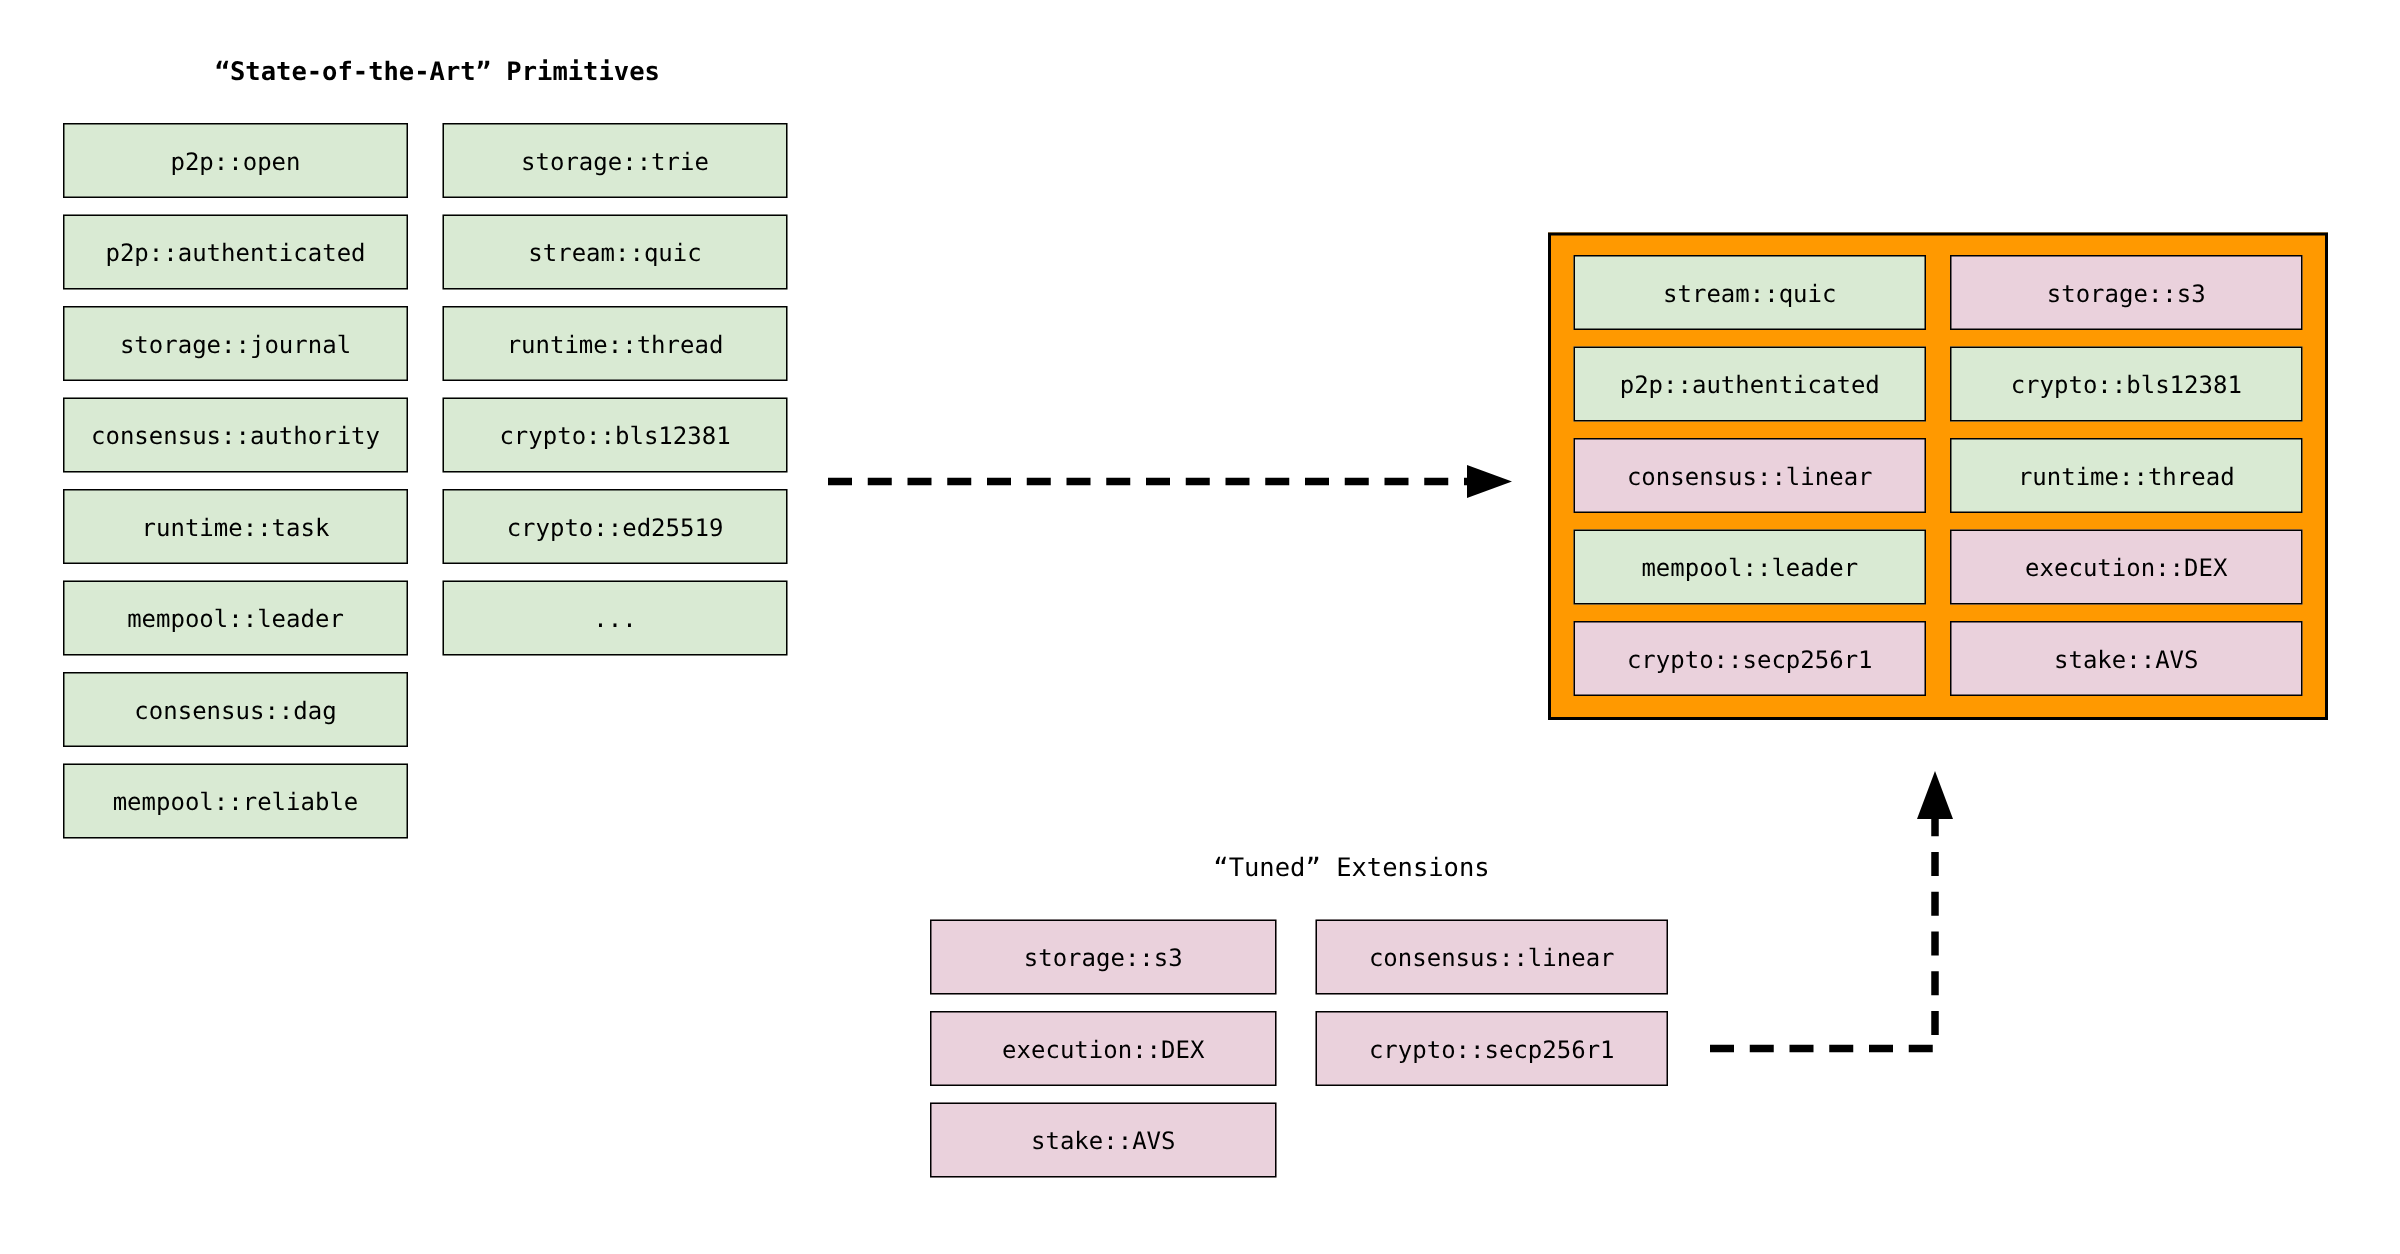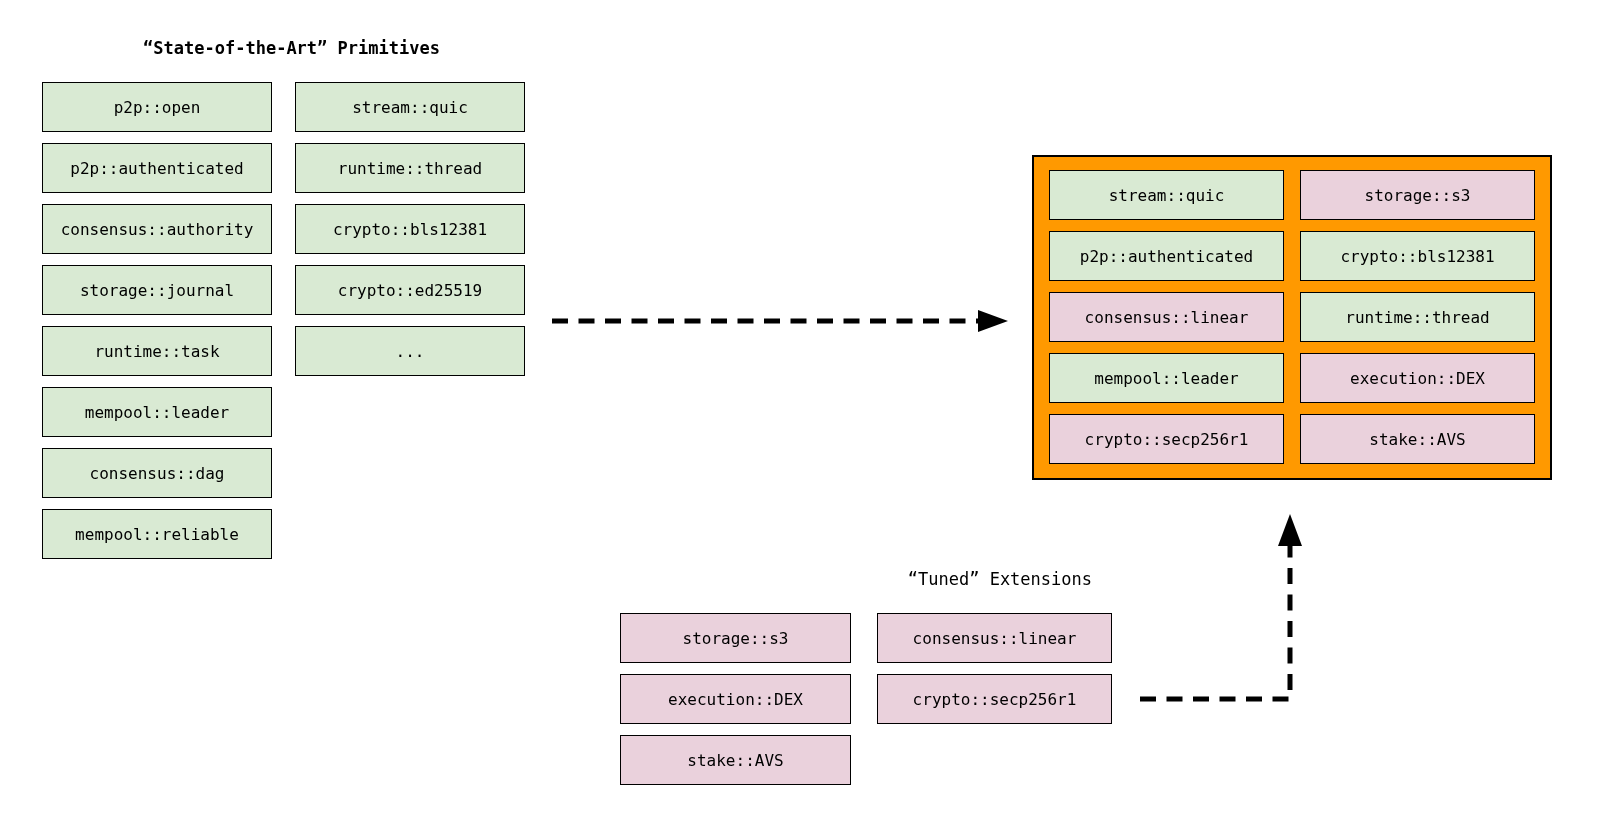--- a/index.html
+++ b/index.html
@@ -56,21 +56,21 @@
     background:var(--application-fill,#ff9900);
     border:2px solid var(--box-border,#000);
     display:grid;
     grid-template-columns:1fr 1fr;
     grid-auto-rows:50px;
     gap:11px 16px;
     padding:13px 15px;
   }
 
   
-  .ext-title { left:600px; top:569px; width:492px;text-align:right; }
+  .ext-title { left:655px; top:569px; width:492px; }
   .ext-col1  { left:620px; top:613px; width:231px; }
   .ext-col2  { left:877px; top:613px; width:235px; }
 
   
   .arrows {
     position:absolute;
     left:0; top:0;
     width:100%; height:100%;
     pointer-events:none;
   }
@@ -104,45 +104,48 @@
 
         <div class="box primitive">
           <span>p2p::open</span>
         </div>
 
         <div class="box primitive">
           <span>p2p::authenticated</span>
         </div>
 
         <div class="box primitive">
+          <span>storage::journal</span>
+        </div>
+
+        <div class="box primitive">
           <span>consensus::authority</span>
         </div>
 
         <div class="box primitive">
-          <span>storage::journal</span>
-        </div>
-
-        <div class="box primitive">
           <span>runtime::task</span>
         </div>
 
         <div class="box primitive">
           <span>mempool::leader</span>
         </div>
 
         <div class="box primitive">
           <span>consensus::dag</span>
         </div>
 
         <div class="box primitive">
           <span>mempool::reliable</span>
         </div>
       </div>
     <div class="col prim-col2">
 
+        <div class="box primitive">
+          <span>storage::trie</span>
+        </div>
 
 
         <div class="box primitive">
           <span>stream::quic</span>
         </div>
 
         <div class="box primitive">
           <span>runtime::thread</span>
         </div>
 

